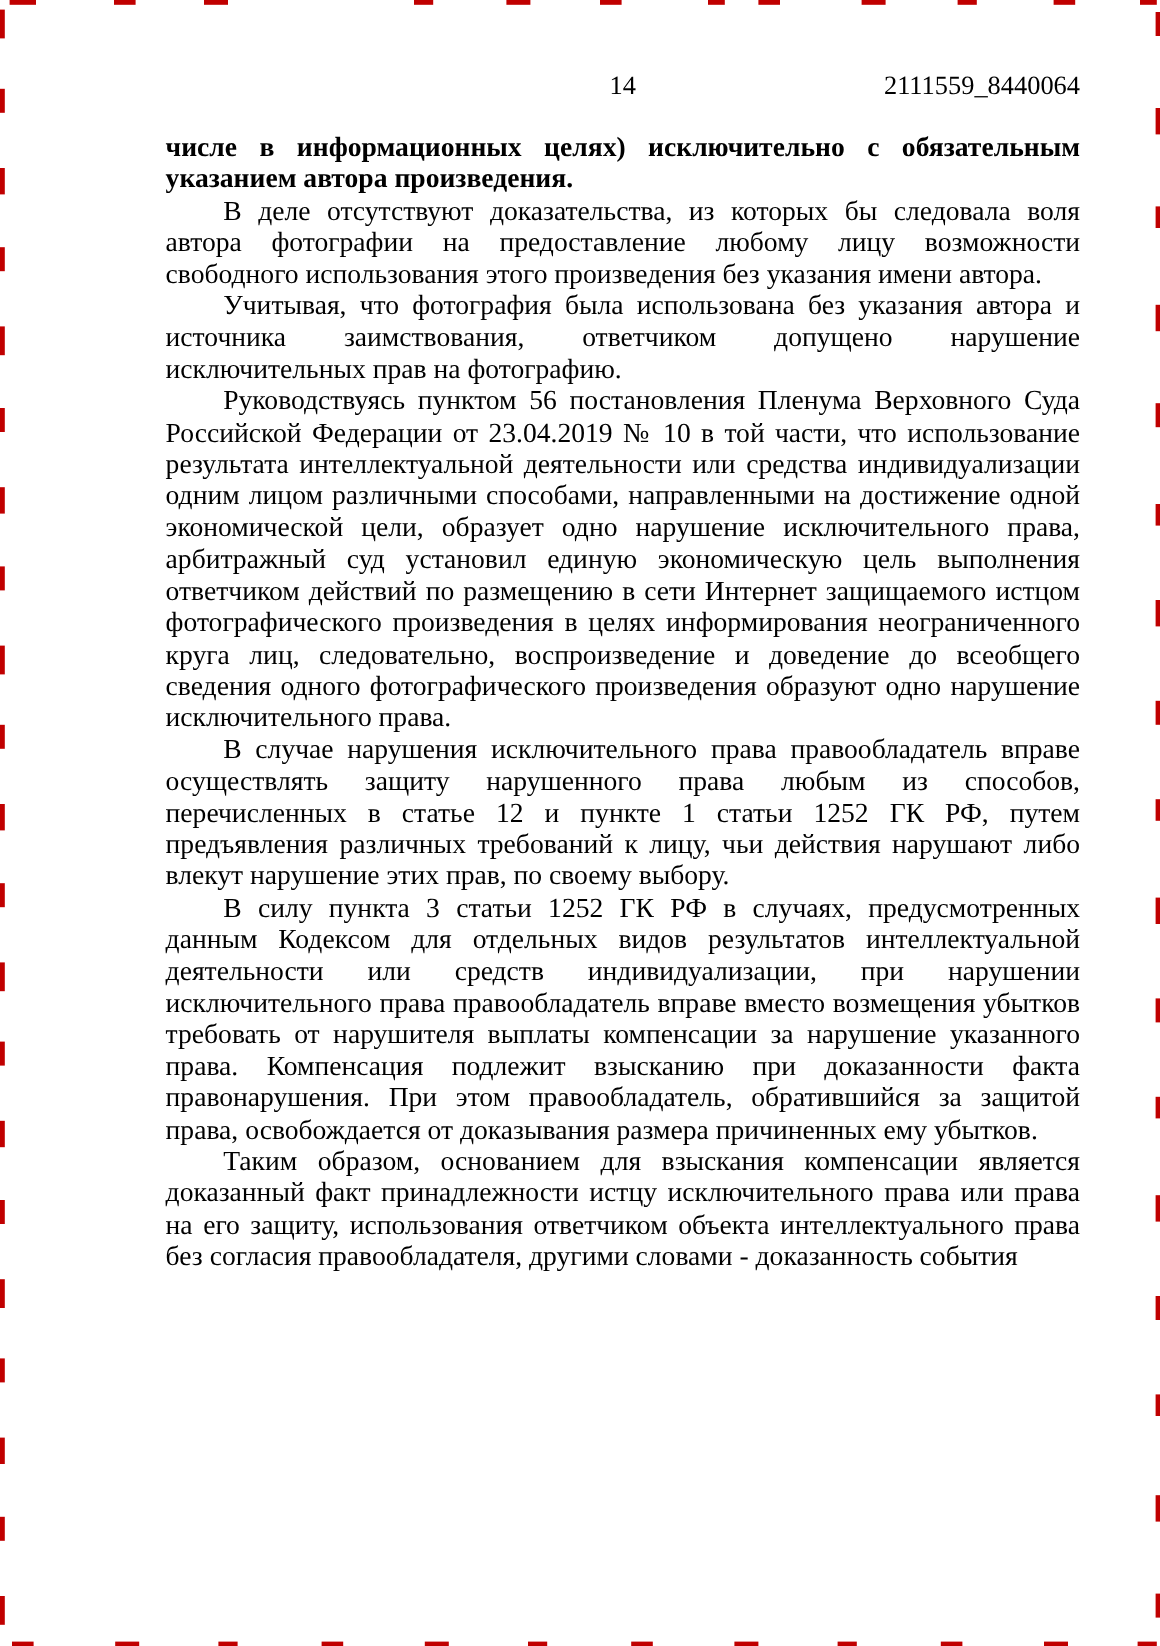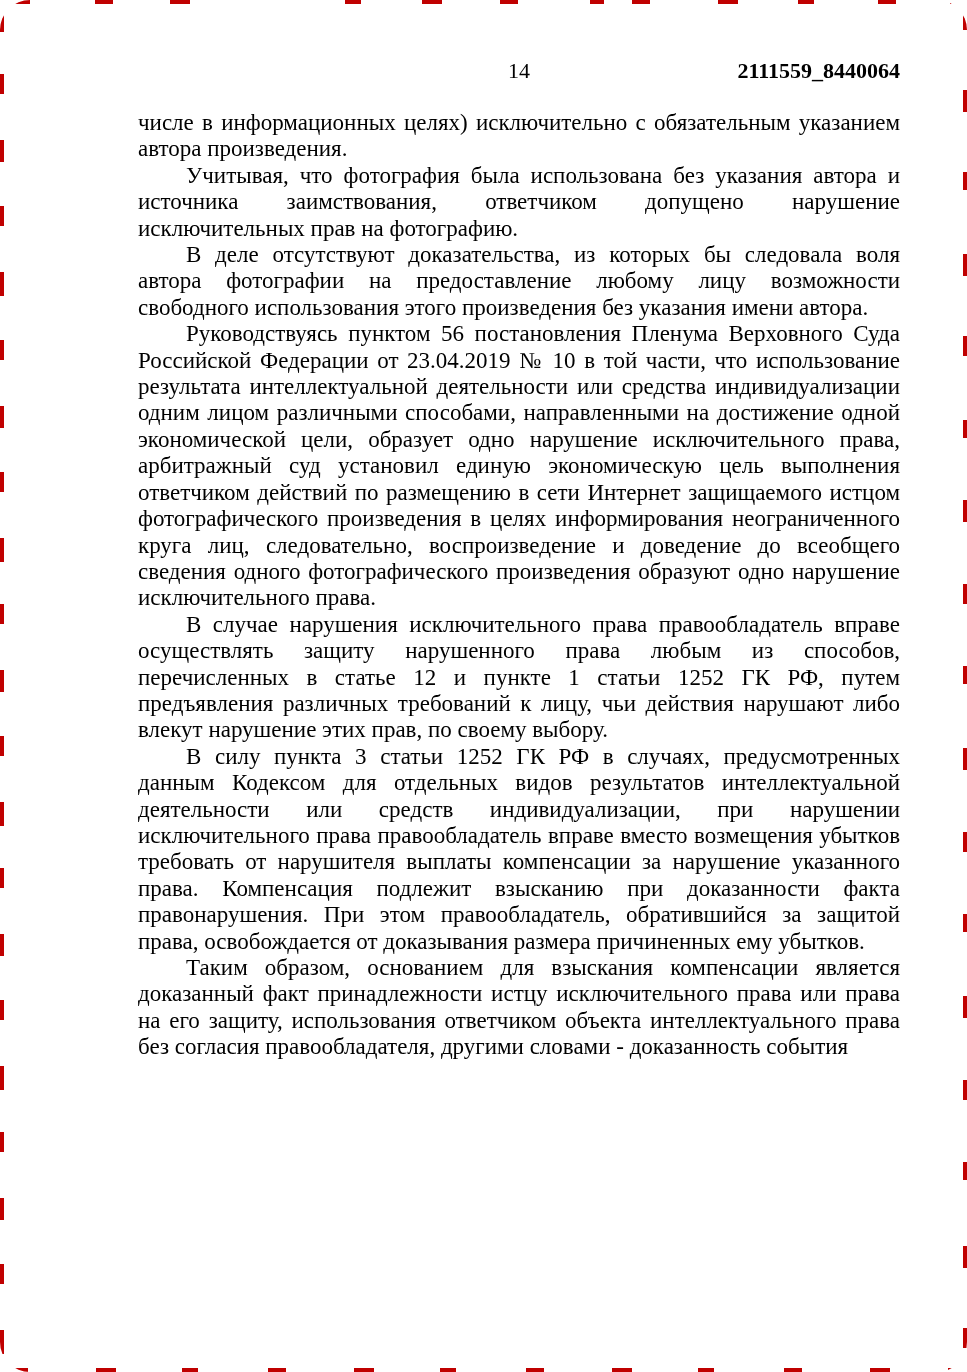--- a/index.html
+++ b/index.html
@@ -21,59 +21,58 @@
     top: 57px; left: 138px; width: 762px; height: 27px;
     font-size: 22px; line-height: 27px;
   }
   .page-number {
     position: absolute; left: 0; right: 0;
     text-align: center;
   }
   .document-id {
     position: absolute; right: 0; top: 0;
     text-align: right;
-    font-weight: bold;
   }
   .document-body {
     position: absolute;
     top: 110px; left: 138px; width: 762px;
     font-size: 23px;
     line-height: 26.4px;
     text-align: justify;
     text-justify: inter-word;
     hyphens: none;
   }
   .document-body p {
     margin: 0; padding: 0;
     text-indent: 48px;
   }
-  .document-body p.no-indent { text-indent: 0; }
+  .document-body p.no-indent { text-indent: 0; font-weight: bold; }
   
   .edge-mark { position: absolute; }
   .edge-mark.h { height: 4px; }
   .edge-mark.v { width: 4px; }
   .edge-mark.top { top: 0; }
   .edge-mark.bottom { bottom: 0; }
   .edge-mark.left { left: 0; }
   .edge-mark.right { right: 0; }
 </style>
 </head>
 <body>
 
-<div class="page" style="background: rgb(255, 255, 255); border-radius: 30px;">
+<div class="page" style="background: rgb(255, 255, 255);">
 
   <div class="page-header">
     <span class="page-number">14</span>
     <span class="document-id">2111559_8440064</span>
   </div>
 
   <div class="document-body" style="color: rgb(0, 0, 0);">
       <p class="no-indent">числе в информационных целях) исключительно с обязательным указанием автора произведения.</p>
+      <p>В деле отсутствуют доказательства, из которых бы следовала воля автора фотографии на предоставление любому лицу возможности свободного использования этого произведения без указания имени автора.</p>
       <p>Учитывая, что фотография была использована без указания автора и источника заимствования, ответчиком допущено нарушение исключительных прав на фотографию.</p>
-      <p>В деле отсутствуют доказательства, из которых бы следовала воля автора фотографии на предоставление любому лицу возможности свободного использования этого произведения без указания имени автора.</p>
       <p>Руководствуясь пунктом 56 постановления Пленума Верховного Суда Российской Федерации от 23.04.2019 № 10 в той части, что использование результата интеллектуальной деятельности или средства индивидуализации одним лицом различными способами, направленными на достижение одной экономической цели, образует одно нарушение исключительного права, арбитражный суд установил единую экономическую цель выполнения ответчиком действий по размещению в сети Интернет защищаемого истцом фотографического произведения в целях информирования неограниченного круга лиц, следовательно, воспроизведение и доведение до всеобщего сведения одного фотографического произведения образуют одно нарушение исключительного права.</p>
       <p>В случае нарушения исключительного права правообладатель вправе осуществлять защиту нарушенного права любым из способов, перечисленных в статье 12 и пункте 1 статьи 1252 ГК РФ, путем предъявления различных требований к лицу, чьи действия нарушают либо влекут нарушение этих прав, по своему выбору.</p>
       <p>В силу пункта 3 статьи 1252 ГК РФ в случаях, предусмотренных данным Кодексом для отдельных видов результатов интеллектуальной деятельности или средств индивидуализации, при нарушении исключительного права правообладатель вправе вместо возмещения убытков требовать от нарушителя выплаты компенсации за нарушение указанного права. Компенсация подлежит взысканию при доказанности факта правонарушения. При этом правообладатель, обратившийся за защитой права, освобождается от доказывания размера причиненных ему убытков.</p>
       <p>Таким образом, основанием для взыскания компенсации является доказанный факт принадлежности истцу исключительного права или права на его защиту, использования ответчиком объекта интеллектуального права без согласия правообладателя, другими словами - доказанность события</p>
     </div>
 
   <div id="edge-marks-layer">
       <div class="edge-mark h top" style="background: rgb(192, 0, 0); left: 8px; width: 22px; height: 4px;"></div>
       <div class="edge-mark h top" style="background: rgb(192, 0, 0); left: 95px; width: 18px; height: 4px;"></div>
       <div class="edge-mark h top" style="background: rgb(192, 0, 0); left: 170px; width: 20px; height: 4px;"></div>

